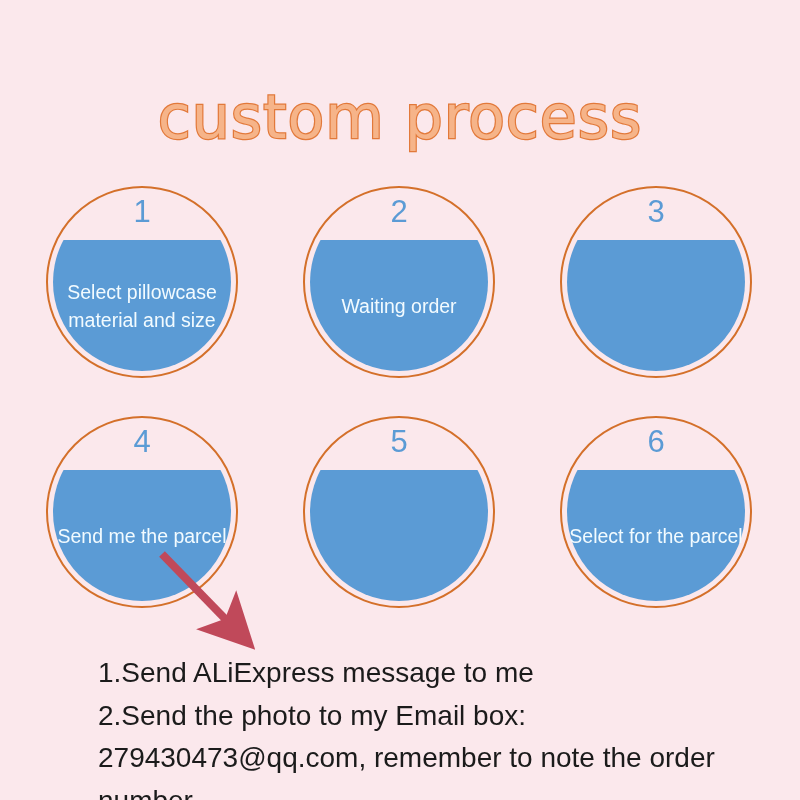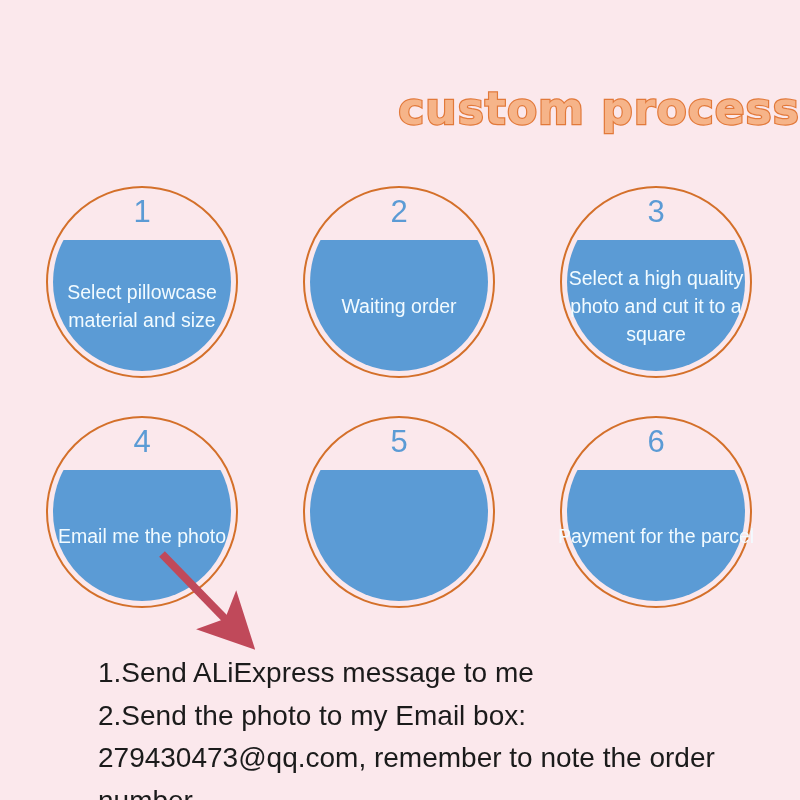--- a/index.html
+++ b/index.html
@@ -21,24 +21,24 @@
     height: 800px;
     background: #fbe8ec;
   }
 
   
   .title {
     position: absolute;
     left: 0;
     top: 86px;
     width: 800px;
-    text-align: right;
+    text-align: center;
     font-family: "DejaVu Sans", sans-serif;
-    font-weight: bold;
-    font-size: 44px;
+    font-weight: normal;
+    font-size: 60px;
     letter-spacing: 1px;
     color: #f6b489;
     -webkit-text-stroke: 2.4px #e2793a;
     paint-order: stroke fill;
     line-height: 1.05;
     white-space: nowrap;
     user-select: none;
   }
 
   
@@ -152,41 +152,40 @@
     <div class="body"></div>
     <div class="ring"></div>
     <div class="num">2</div>
     <div class="label">Waiting order</div>
   </div>
 
   <div class="step v-center" id="step-3">
     <div class="body"></div>
     <div class="ring"></div>
     <div class="num">3</div>
-    <div class="label">Select a high quality photo and cut it to a square</div>
   </div>
 
   <div class="step v-center" id="step-4">
     <div class="body"></div>
     <div class="ring"></div>
     <div class="num">4</div>
-    <div class="label">Email me the photo</div>
+    <div class="label">Send me the parcel</div>
   </div>
 
   <div class="step v-center" id="step-5">
     <div class="body"></div>
     <div class="ring"></div>
     <div class="num">5</div>
   </div>
 
   <div class="step v-center" id="step-6">
     <div class="body"></div>
     <div class="ring"></div>
     <div class="num">6</div>
-    <div class="label">Payment for the parcel</div>
+    <div class="label">Select for the parcel</div>
   </div>
 
   <svg class="arrow-svg" viewBox="0 0 140 130">
     <defs>
       <marker id="ah" markerWidth="7" markerHeight="7" refX="3.2" refY="3.5" orient="auto" markerUnits="strokeWidth">
         <path d="M0,0 L7,3.5 L0,7 L1.6,3.5 z" fill="#c0495a"></path>
       </marker>
     </defs>
     <line x1="22" y1="24" x2="94" y2="98" stroke="#c0495a" stroke-width="8" stroke-linecap="butt" marker-end="url(#ah)"></line>
   </svg>

